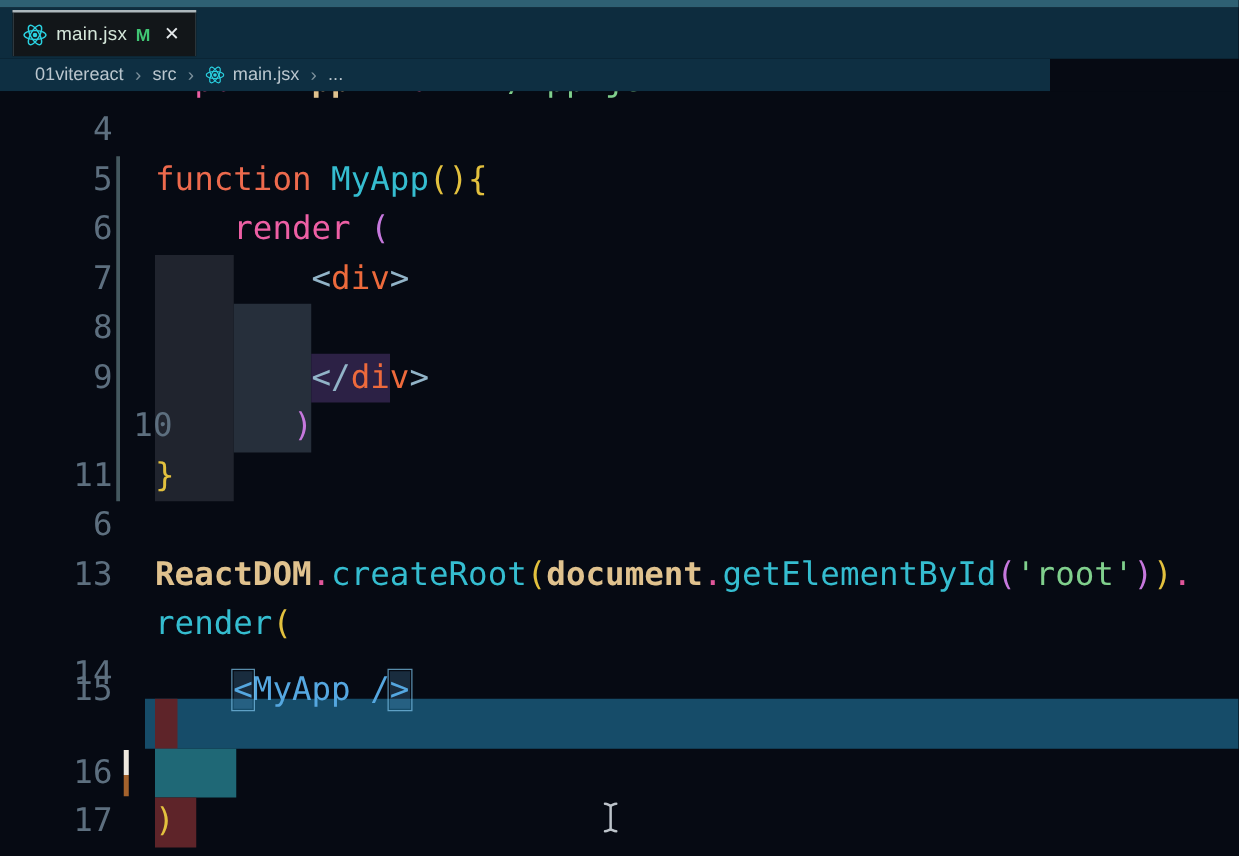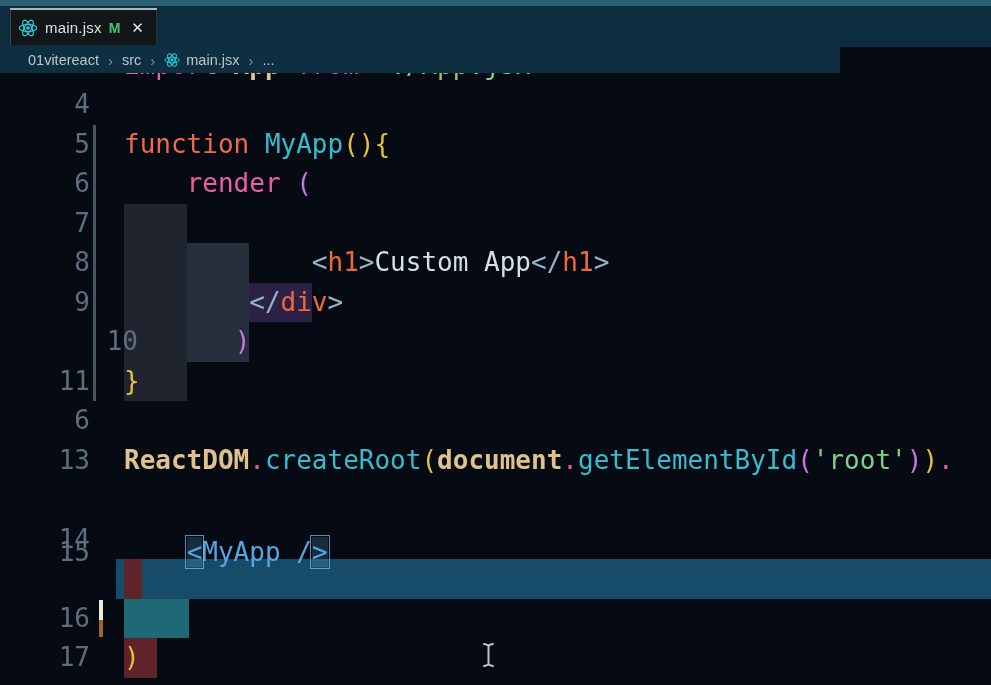--- a/index.html
+++ b/index.html
@@ -112,27 +112,28 @@
       <div style="position: absolute; left: 249.224px; top: 209.5px; width: 62.612px; height: 39.5px; background: rgb(44, 33, 69);"></div>
       <div style="position: absolute; left: 124px; top: 486px; width: 17.653px; height: 39.5px; background: rgb(94, 36, 41);"></div>
       <div style="position: absolute; left: 124px; top: 525.5px; width: 64.612px; height: 39.5px; background: rgb(31, 104, 118);"></div>
       <div style="position: absolute; left: 124px; top: 565px; width: 33.306px; height: 39.5px; background: rgb(94, 36, 41);"></div>
     </div>
   <div class="rows-layer" id="rows">
       <div class="row" style="top: -27.5px;"><span class="ln"></span><span class="code"><span class="c-kw2">import </span><span class="c-var">App</span><span class="c-text"> </span><span class="c-kw2">from</span><span class="c-text"> </span><span class="c-str">'./App.jsx'</span></span></div>
       <div class="row" style="top: 12px;"><span class="ln">4</span><span class="code"></span></div>
       <div class="row" style="top: 51.5px;"><span class="ln">5</span><span class="code"><span class="c-kw1">function </span><span class="c-fn">MyApp</span><span class="c-b1">(</span><span class="c-b1">)</span><span class="c-b1">{</span></span></div>
       <div class="row" style="top: 91px;"><span class="ln">6</span><span class="code"><span class="c-text">    </span><span class="c-kw2">render </span><span class="c-b2">(</span></span></div>
-      <div class="row" style="top: 130.5px;"><span class="ln">7</span></div>
-      <div class="row" style="top: 170px;"><span class="ln">8</span><span class="code"><span class="c-text">            </span><span class="c-tagbr">&lt;</span><span class="c-tag">h1</span><span class="c-tagbr">&gt;</span><span class="c-text">Custom App</span><span class="c-tagbr">&lt;/</span><span class="c-tag">h1</span><span class="c-tagbr">&gt;</span></span></div>
+      <div class="row" style="top: 130.5px;"><span class="ln">7</span><span class="code"><span class="c-text">        </span><span class="c-tagbr">&lt;</span><span class="c-tag">div</span><span class="c-tagbr">&gt;</span></span></div>
+      <div class="row" style="top: 170px;"><span class="ln">8</span></div>
       <div class="row" style="top: 209.5px;"><span class="ln">9</span><span class="code"><span class="c-text">        </span><span class="c-tagbr">&lt;/</span><span class="c-tag">div</span><span class="c-tagbr">&gt;</span></span></div>
       <div class="row" style="top: 249px; margin-left: 48px;"><span class="ln">10</span><span class="code"><span class="c-text">    </span><span class="c-b2">)</span></span></div>
       <div class="row" style="top: 288.5px;"><span class="ln">11</span><span class="code"><span class="c-b1">}</span></span></div>
       <div class="row" style="top: 328px;"><span class="ln">6</span><span class="code"></span></div>
       <div class="row" style="top: 367.5px;"><span class="ln">13</span><span class="code"><span class="c-var">ReactDOM</span><span class="c-dot">.</span><span class="c-fn">createRoot</span><span class="c-b1">(</span><span class="c-var">document</span><span class="c-dot">.</span><span class="c-fn">getElementById</span><span class="c-b2">(</span><span class="c-str">'root'</span><span class="c-b2">)</span><span class="c-b1">)</span><span class="c-dot">.</span></span></div>
+      <div class="row" style="top: 407px;"><span class="ln"></span><span class="code"><span class="c-fn">render</span><span class="c-b1">(</span></span></div>
       <div class="row" style="top: 446.5px;"><span class="ln">14</span><span class="code"></span></div>
       <div class="row" style="top: 460px;"><span class="ln">15</span><span class="code"><span class="c-text">    </span><span class="c-comp tok-box">&lt;</span><span class="c-comp">MyApp</span><span class="c-comp"> /</span><span class="c-comp tok-box">&gt;</span></span></div>
       <div class="row" style="top: 525.5px;"><span class="ln">16</span><span class="code"></span></div>
       <div class="row" style="top: 565px; padding-left: 20px;"><span class="ln">17</span><span class="code"><span class="c-b1">)</span></span></div>
     </div>
   <div class="deco" id="deco-over">
       <div style="position: absolute; left: 93px; width: 2.5px; top: 51.5px; height: 276.5px; background: rgb(68, 88, 95);"></div>
       <div class="caret" style="left: 99px; top: 527px; height: 36.5px;"></div>
     </div>
   <div class="mouse">

